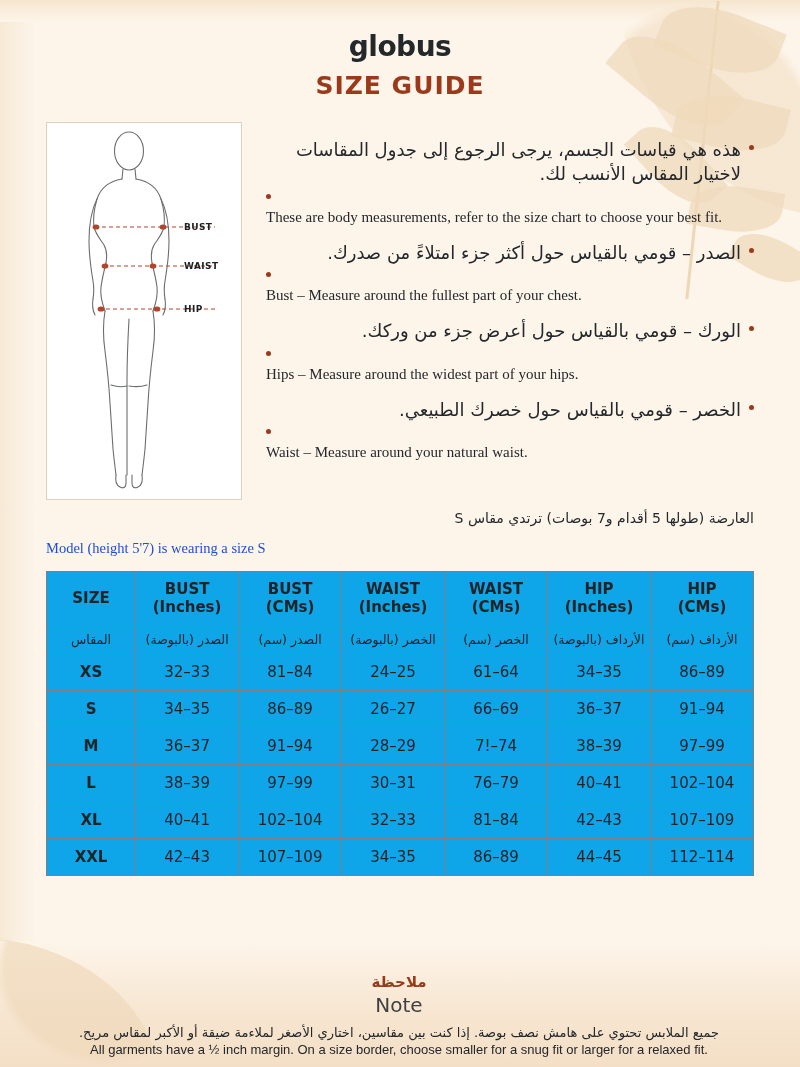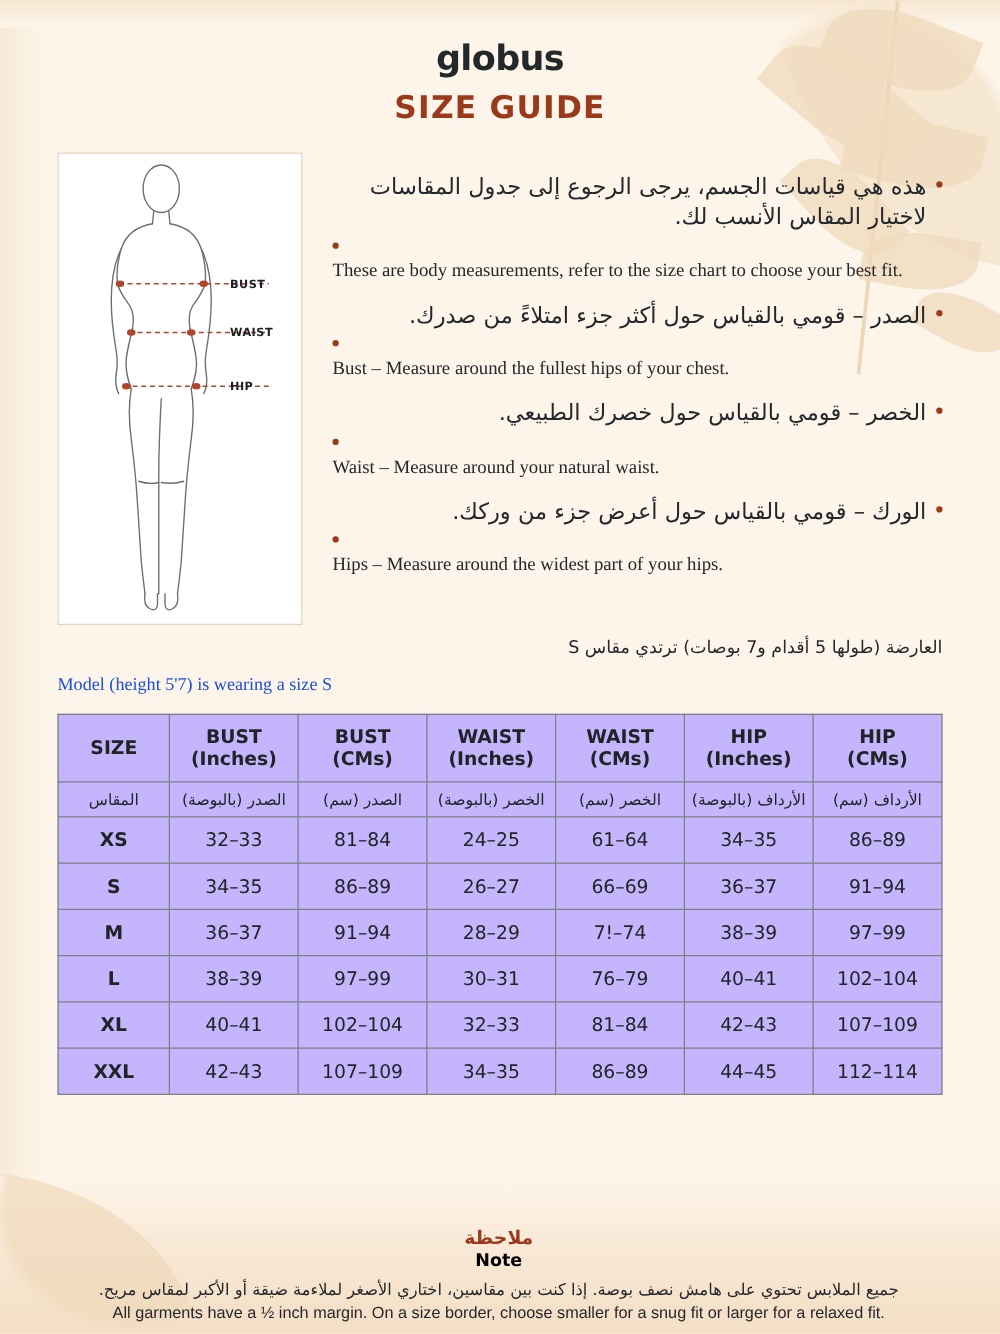--- a/index.html
+++ b/index.html
@@ -167,21 +167,21 @@
     margin-top: 14px;
   }
 
   
   .table-wrap {
     padding: 14px 46px 0 46px;
   }
   table.size {
     width: 100%;
     border-collapse: collapse;
-    background: #c4b5fd;
+    background: #0ea5e9;
   }
   table.size th, table.size td {
     border: 1px solid #7d7f82;
     text-align: center;
     color: #202427;
   }
   table.size thead th {
     font-family: "DejaVu Sans", sans-serif;
     font-weight: bold;
     font-size: 15px;
@@ -217,23 +217,23 @@
   }
   .foot-ar-title {
     font-family: "DejaVu Sans", sans-serif;
     font-size: 15px;
     font-weight: bold;
     color: #9a3a1a;
     direction: rtl;
   }
   .foot-en-title {
     font-family: "DejaVu Sans", sans-serif;
-    font-size: 14px;
-    font-weight: bold;
-    color: #000000;
+    font-size: 20px;
+    font-weight: normal;
+    color: #404040;
     margin-top: 2px;
   }
   .foot-ar {
     direction: rtl;
     font-family: "DejaVu Sans", sans-serif;
     font-size: 13px;
     color: #23272b;
     margin-top: 8px;
   }
   .foot-en {
@@ -342,43 +342,43 @@
         </div>
       </div>
 
       <div class="b-group">
         <div class="b-row rtl">
           <span class="dot"></span>
           <span class="ar">الصدر – قومي بالقياس حول أكثر جزء امتلاءً من صدرك.</span>
         </div>
         <div class="b-row">
           <span class="dot"></span>
-          <span class="en">Bust – Measure around the fullest hips of your chest.</span>
+          <span class="en">Bust – Measure around the fullest part of your chest.</span>
         </div>
       </div>
 
       <div class="b-group">
         <div class="b-row rtl">
           <span class="dot"></span>
-          <span class="ar">الخصر – قومي بالقياس حول خصرك الطبيعي.</span>
+          <span class="ar">الورك – قومي بالقياس حول أعرض جزء من وركك.</span>
         </div>
         <div class="b-row">
           <span class="dot"></span>
-          <span class="en">Waist – Measure around your natural waist.</span>
+          <span class="en">Hips – Measure around the widest part of your hips.</span>
         </div>
       </div>
 
       <div class="b-group">
         <div class="b-row rtl">
           <span class="dot"></span>
-          <span class="ar">الورك – قومي بالقياس حول أعرض جزء من وركك.</span>
+          <span class="ar">الخصر – قومي بالقياس حول خصرك الطبيعي.</span>
         </div>
         <div class="b-row">
           <span class="dot"></span>
-          <span class="en">Hips – Measure around the widest part of your hips.</span>
+          <span class="en">Waist – Measure around your natural waist.</span>
         </div>
       </div>
 
     </div>
   </div>
 
   <div class="model-note">
     <div class="model-ar">العارضة (طولها 5 أقدام و7 بوصات) ترتدي مقاس S</div>
     <div class="model-en">Model (height 5'7) is wearing a size S</div>
   </div>

